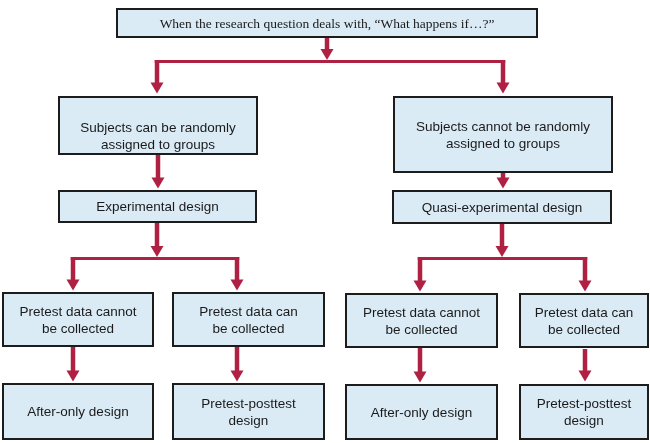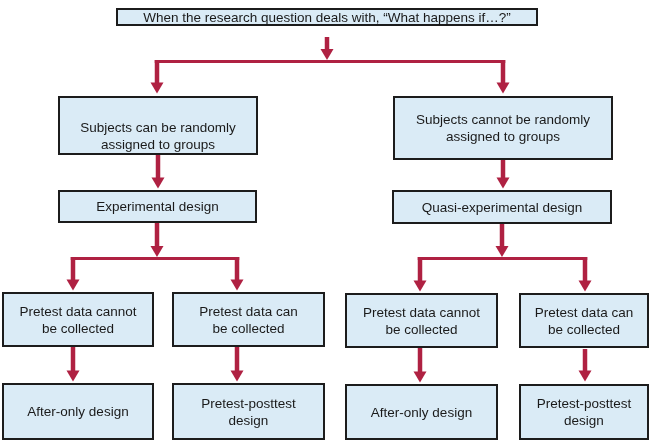--- a/index.html
+++ b/index.html
@@ -89,29 +89,29 @@
     <path class="shaft" d="M73 347 V372"></path>
     <use class="head" href="#ah" x="73" y="381.5"></use>
     <path class="shaft" d="M237 347 V372"></path>
     <use class="head" href="#ah" x="237" y="381.5"></use>
     <path class="shaft" d="M420 348 V373"></path>
     <use class="head" href="#ah" x="420" y="382.5"></use>
     <path class="shaft" d="M585 349 V372"></path>
     <use class="head" href="#ah" x="585" y="381.5"></use>
   </svg>
 
-  <div class="node" style="left:116px;top:8px;width:422px;height:18px;">
+  <div class="node" style="left:116px;top:8px;width:422px;height:30px;font-family:Liberation Serif, serif;">
     <span class="label">When the research question deals with, “What happens if…?”</span>
   </div>
 
   <div class="node" style="left:58px;top:96px;width:200px;height:59px;align-items:flex-end;">
     <span class="label">Subjects can be randomly
 assigned to groups</span>
   </div>
-  <div class="node" style="left:393px;top:96px;width:220px;height:64px;">
+  <div class="node" style="left:393px;top:96px;width:220px;height:77px;">
     <span class="label">Subjects cannot be randomly
 assigned to groups</span>
   </div>
 
   <div class="node" style="left:392px;top:190px;width:220px;height:34px;">
     <span class="label">Quasi-experimental design</span>
   </div>
   <div class="node" style="left:58px;top:190px;width:199px;height:33px;">
     <span class="label">Experimental design</span>
   </div>

